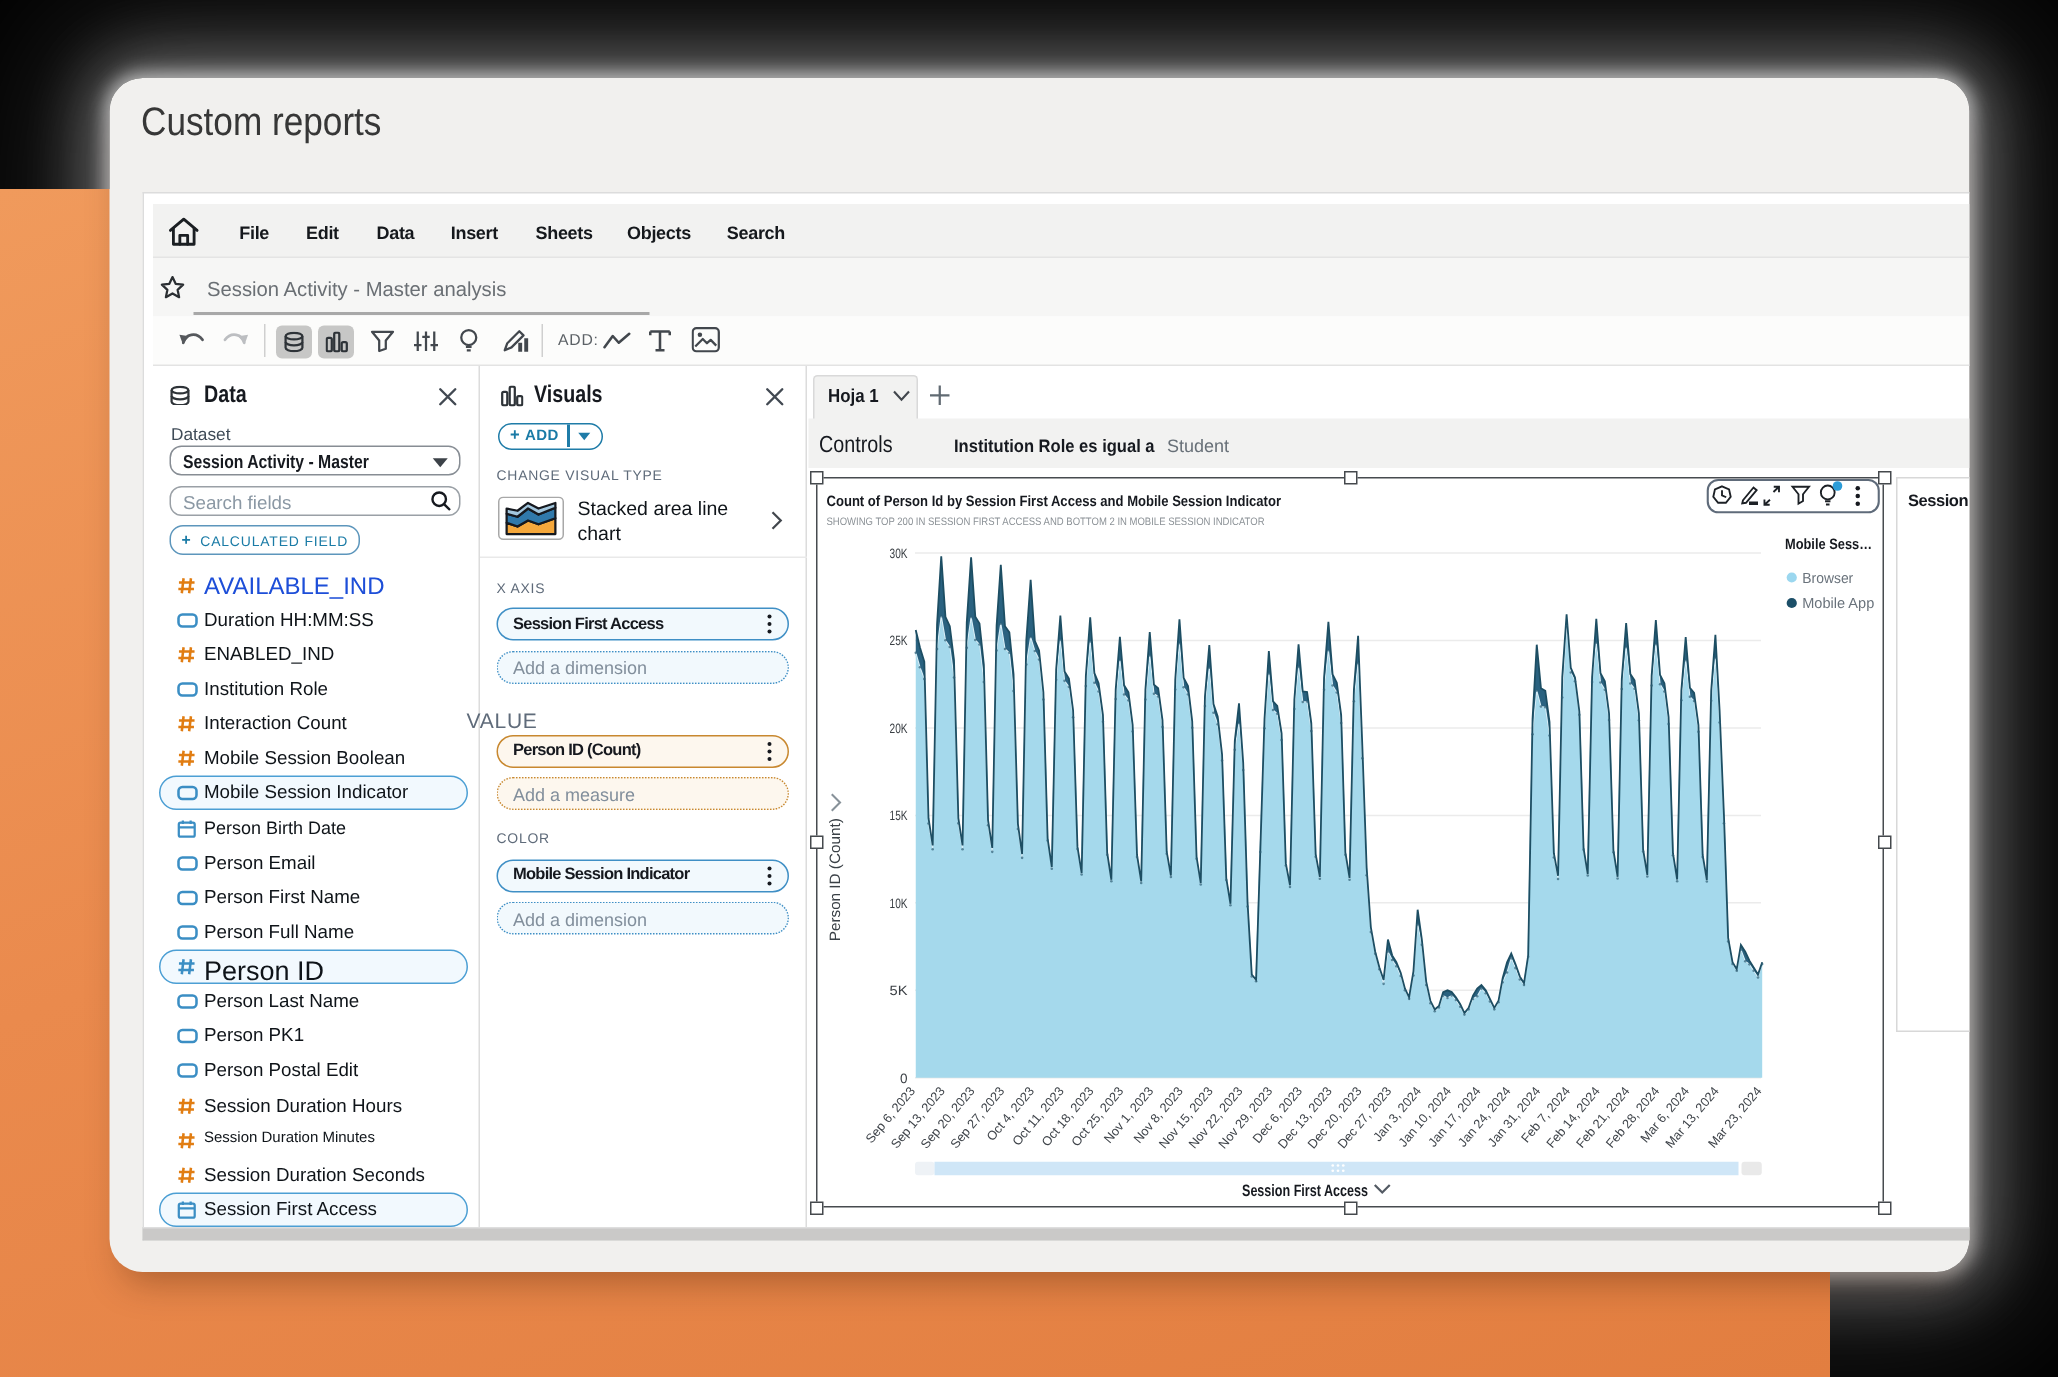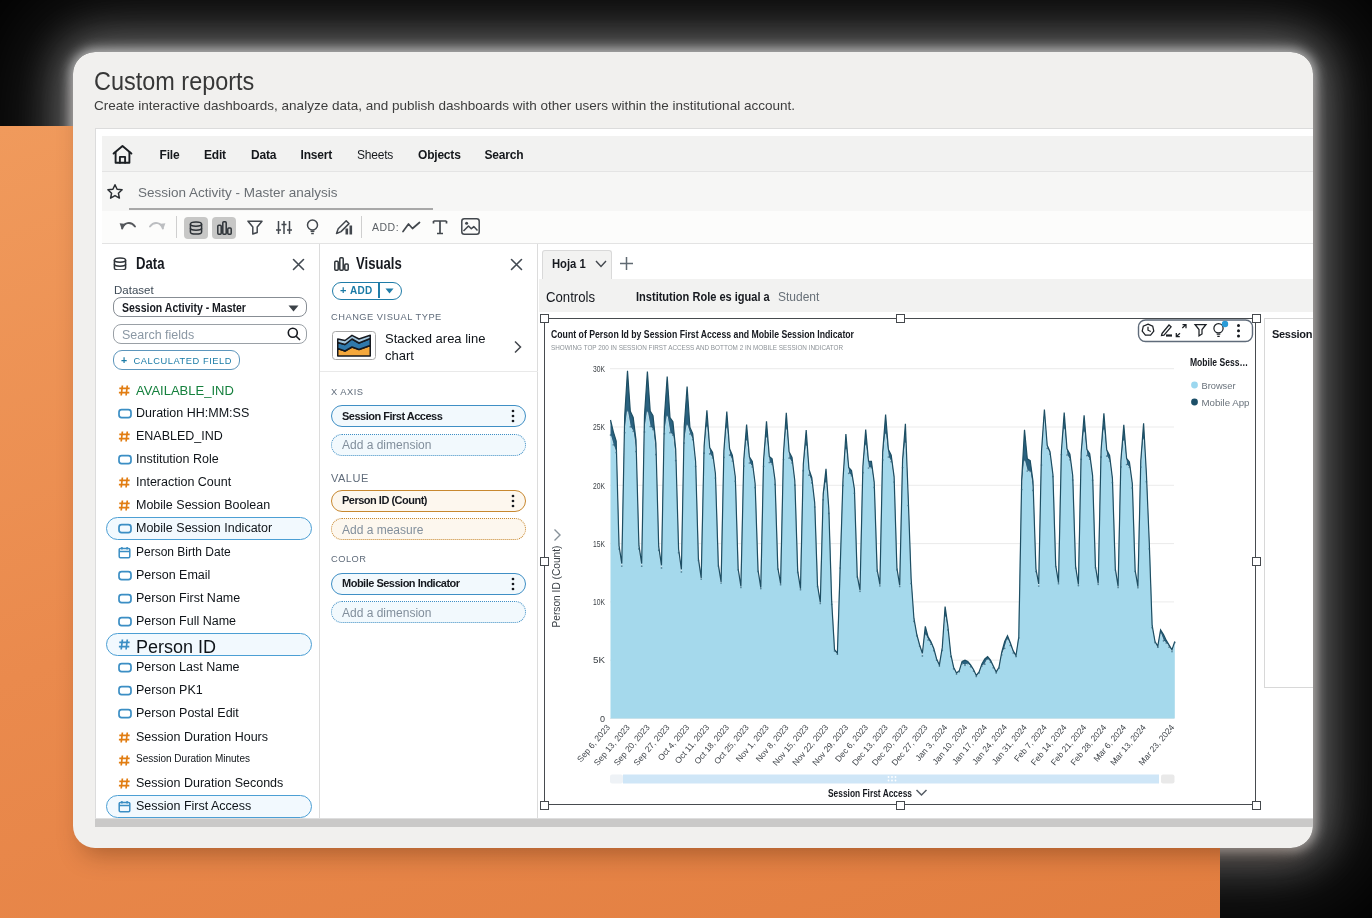--- a/index.html
+++ b/index.html
@@ -4,36 +4,35 @@
 html,body{width:1372px;height:918px;overflow:hidden;background:#020202;font-family:"Liberation Sans",sans-serif}
 .abs{position:absolute}
 </style></head>
 <body>
 <div class="abs" style="left:73px;top:52px;width:1240px;height:796px;border-radius:22px;box-shadow:0 0 12px 3px rgba(255,255,255,0.6),0 0 42px 14px rgba(255,255,255,0.34),0 0 95px 42px rgba(255,255,255,0.14)"></div>
 <div class="abs" style="left:0;top:126px;width:1220px;height:792px;background:linear-gradient(160deg,#f09a5c 0%,#ea8a4d 45%,#e27e40 100%)"></div>
 <div class="abs" style="left:73px;top:52px;width:1240px;height:796px;border-radius:22px;background:#f1f0ee;box-shadow:0 16px 24px -10px rgba(60,22,0,0.35);overflow:hidden">
 <div class="abs" style="left:-73px;top:-52px;width:1372px;height:681px">
 
 <div class="abs" style="left:94px;top:66px;font-size:26.5px;color:#373737;transform:scaleX(0.885);transform-origin:left top">Custom reports</div>
-<div class="abs" style="left:94px;top:97.5px;font-size:13.5px;color:#3d3d3d">Create interactive dashboards, analyze data, and publish dashboards with other users within the institutional account.</div>
 
 <div class="abs" style="left:95px;top:128px;width:1218px;height:699px;background:#fff;border:1px solid #dcdcdc;border-right:none"></div>
 <div class="abs" style="left:102px;top:135.5px;width:1211px;height:36px;background:#f2f2f1;border-bottom:1px solid #e4e4e4"></div>
 <svg style="position:absolute;left:111px;top:143px" width="23" height="23" viewBox="0 0 23 23">
         <g fill="none" stroke="#1b1f23" stroke-width="1.9" stroke-linejoin="round" stroke-linecap="round">
           <path d="M2.6 10.6 L11.5 3.1 L20.4 10.6"></path>
           <path d="M4.6 9.2 L4.6 19.8 L18.4 19.8 L18.4 9.2"></path>
           <path d="M8.9 19.8 L8.9 13.9 L14.1 13.9 L14.1 19.8"></path>
         </g>
       </svg>
       <div style="position:absolute;left:159.5px;top:148px;font-size:12px;font-weight:bold;color:#15181c;letter-spacing:-0.2px">File</div>
       <div style="position:absolute;left:204px;top:148px;font-size:12px;font-weight:bold;color:#15181c;letter-spacing:-0.2px">Edit</div>
       <div style="position:absolute;left:251px;top:148px;font-size:12px;font-weight:bold;color:#15181c;letter-spacing:-0.2px">Data</div>
       <div style="position:absolute;left:300.5px;top:148px;font-size:12px;font-weight:bold;color:#15181c;letter-spacing:-0.2px">Insert</div>
-      <div style="position:absolute;left:357px;top:148px;font-size:12px;font-weight:normal;color:#15181c;letter-spacing:-0.2px">Sheets</div>
+      <div style="position:absolute;left:357px;top:148px;font-size:12px;font-weight:bold;color:#15181c;letter-spacing:-0.2px">Sheets</div>
       <div style="position:absolute;left:418px;top:148px;font-size:12px;font-weight:bold;color:#15181c;letter-spacing:-0.2px">Objects</div>
       <div style="position:absolute;left:484.5px;top:148px;font-size:12px;font-weight:bold;color:#15181c;letter-spacing:-0.2px">Search</div>
 <div class="abs" style="left:102px;top:171.5px;width:1211px;height:39px;background:#f6f6f5"></div>
 <svg style="position:absolute;left:106px;top:183px" width="18" height="18" viewBox="0 0 18 18">
         <path d="M9 1.7 L11.1 6.2 L16.1 6.8 L12.4 10.2 L13.4 15.1 L9 12.6 L4.6 15.1 L5.6 10.2 L1.9 6.8 L6.9 6.2 Z" fill="none" stroke="#2b2f33" stroke-width="1.5" stroke-linejoin="round"></path>
       </svg>
 <div class="abs" style="left:138px;top:185px;font-size:13.5px;color:#6a6f74">Session Activity - Master analysis</div>
 <div class="abs" style="left:129px;top:208.2px;width:304px;height:2.2px;background:#a8a8a8"></div>
 <div class="abs" style="left:102px;top:210.5px;width:1211px;height:33px;background:#fcfcfb;border-bottom:1px solid #e3e3e3"></div>
 <svg style="position:absolute;left:119px;top:218px" width="18" height="13" viewBox="0 0 18 13">
@@ -131,21 +130,21 @@
         </g>
       </svg>
 <div class="abs" style="left:113px;top:349.8px;width:127px;height:20px;border:1px solid #5d96bc;border-radius:9px;background:#fff"></div>
 <div class="abs" style="left:121px;top:354px;font-size:10.5px;color:#1a7ba6;font-weight:bold">+</div>
 <div class="abs" style="left:133.5px;top:355.5px;font-size:9.3px;letter-spacing:0.55px;color:#1a7ba6">CALCULATED FIELD</div>
 <svg style="position:absolute;left:118px;top:383.6px" width="13" height="13" viewBox="0 0 13 13">
         <g stroke="#e17d12" stroke-width="1.7" fill="none">
           <path d="M4.4 1.5 L3.2 11.5 M9.3 1.5 L8.1 11.5 M1.3 4.3 L11.7 4.3 M0.9 8.7 L11.3 8.7"></path>
         </g>
       </svg>
-      <div style="position:absolute;left:136px;top:382.6px;font-size:13px;color:#15803d">AVAILABLE_IND</div>
+      <div style="position:absolute;left:136px;top:382.6px;font-size:16px;color:#1d4ed8">AVAILABLE_IND</div>
       <svg style="position:absolute;left:118px;top:406.73px" width="14" height="13" viewBox="0 0 14 13">
         <rect x="1" y="2.6" width="12" height="8" rx="2.6" fill="none" stroke="#3b8ec4" stroke-width="1.7"></rect>
       </svg>
       <div style="position:absolute;left:136px;top:405.7px;font-size:12.5px;color:#0f1419">Duration HH:MM:SS</div>
       <svg style="position:absolute;left:118px;top:429.86px" width="13" height="13" viewBox="0 0 13 13">
         <g stroke="#e17d12" stroke-width="1.7" fill="none">
           <path d="M4.4 1.5 L3.2 11.5 M9.3 1.5 L8.1 11.5 M1.3 4.3 L11.7 4.3 M0.9 8.7 L11.3 8.7"></path>
         </g>
       </svg>
       <div style="position:absolute;left:136px;top:428.9px;font-size:12.5px;color:#0f1419">ENABLED_IND</div>
@@ -275,21 +274,21 @@
       <div style="position:absolute;left:342px;top:409.5px;font-size:11px;font-weight:bold;color:#16191f;letter-spacing:-0.5px">Session First Access</div>
       <svg style="position:absolute;left:511px;top:409px" width="4" height="14" viewBox="0 0 4 14">
         <g fill="#16191f">
           <circle cx="2" cy="2" r="1.35"></circle>
           <circle cx="2" cy="7" r="1.35"></circle>
           <circle cx="2" cy="12" r="1.35"></circle>
         </g>
       </svg>
       <div style="position:absolute;left:331px;top:433.8px;width:195px;height:22px;border:1.6px dotted #3f8fc5;border-radius:11px;background:#f2f9fd;box-sizing:border-box"></div>
       <div style="position:absolute;left:342px;top:438.3px;font-size:12px;font-weight:normal;color:#828f9c;letter-spacing:0px">Add a dimension</div>
-      <div style="position:absolute;left:331px;top:471.5px;font-size:11px;letter-spacing:0.5px;color:#5f6b7a">VALUE</div>
+      <div style="position:absolute;left:311px;top:471.5px;font-size:14px;letter-spacing:0.5px;color:#5f6b7a">VALUE</div>
       <div style="position:absolute;left:331px;top:489.5px;width:195px;height:22px;border:1.5px solid #c8882f;border-radius:11px;background:#fdf7ee;box-sizing:border-box"></div>
       <div style="position:absolute;left:342px;top:494.0px;font-size:11px;font-weight:bold;color:#16191f;letter-spacing:-0.5px">Person ID (Count)</div>
       <svg style="position:absolute;left:511px;top:493.5px" width="4" height="14" viewBox="0 0 4 14">
         <g fill="#16191f">
           <circle cx="2" cy="2" r="1.35"></circle>
           <circle cx="2" cy="7" r="1.35"></circle>
           <circle cx="2" cy="12" r="1.35"></circle>
         </g>
       </svg>
       <div style="position:absolute;left:331px;top:518.3px;width:195px;height:22px;border:1.6px dotted #c8882f;border-radius:11px;background:#fdf7ee;box-sizing:border-box"></div>

